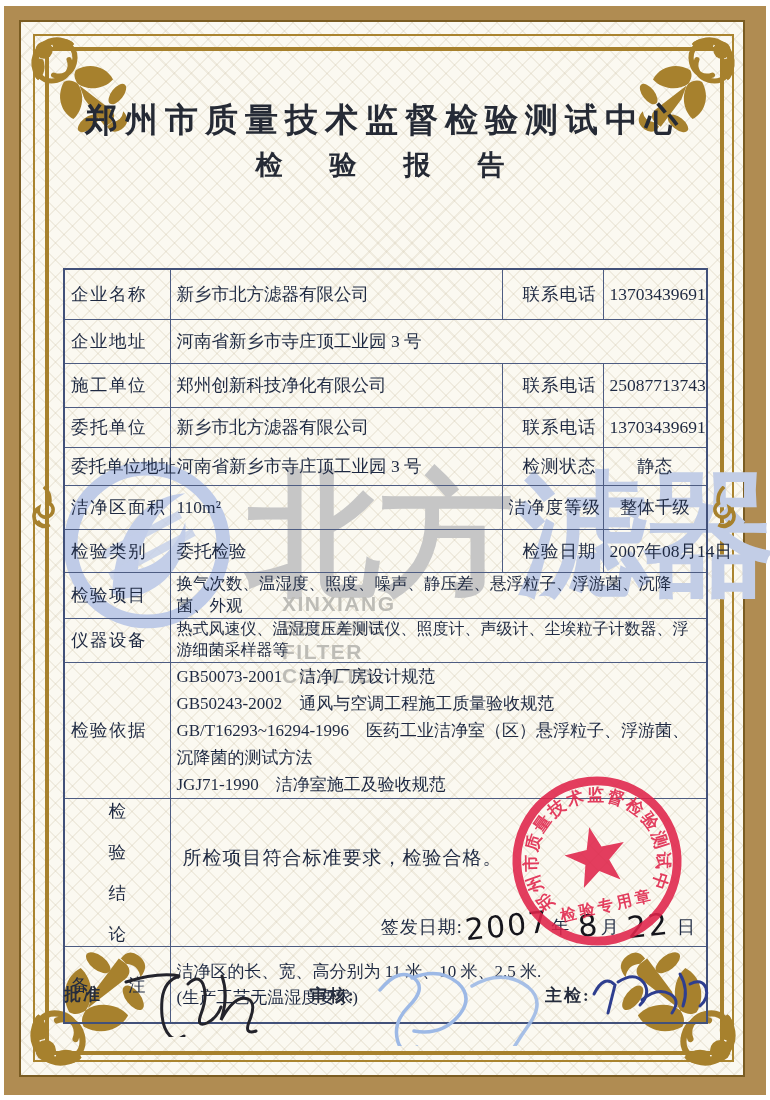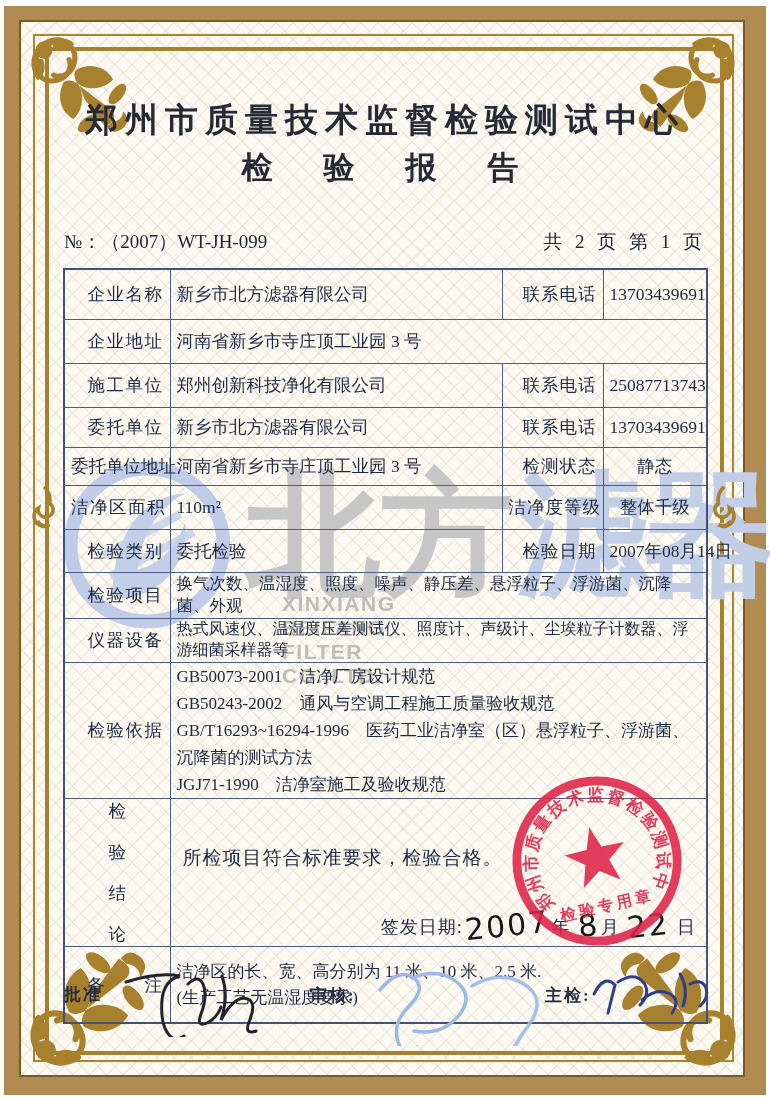--- a/index.html
+++ b/index.html
@@ -12,37 +12,37 @@
            repeating-linear-gradient(45deg, rgba(200,188,160,.22) 0 1.5px, transparent 1.5px 12px),
            repeating-linear-gradient(135deg, rgba(200,188,160,.22) 0 1.5px, transparent 1.5px 12px),
            #fbf9f1;}
   .frame-thin{position:absolute;left:33px;top:34px;width:697px;height:1024px;border:2px solid #aa842f;}
   .frame-thick{position:absolute;left:45px;top:47px;width:671px;height:1000px;border:4px solid #a7812d;}
   .orn{position:absolute;z-index:2;}
   
   .org-title{position:absolute;top:98px;left:0;width:100%;text-align:center;z-index:2;
              font-size:33px;font-weight:600;letter-spacing:7px;color:#252a35;white-space:nowrap;}
   .doc-title{position:absolute;top:147px;left:0;width:100%;text-align:center;z-index:2;
-             font-size:31px;font-weight:600;letter-spacing:10px;color:#252a35;}
+             font-size:27px;font-weight:600;letter-spacing:10px;color:#252a35;}
   .no-line{position:absolute;top:229px;left:64px;width:642px;display:flex;z-index:2;
            justify-content:space-between;font-size:19px;color:#1c2438;}
   .no-line .pages{letter-spacing:4px;}
   
   .wm{position:absolute;z-index:1;}
   .wm-cn{font-family:"Liberation Sans","DejaVu Sans",sans-serif;font-weight:700;
          font-size:134px;line-height:1;position:absolute;top:468px;}
   .wm-en{position:absolute;top:592px;left:282px;font-family:"Liberation Sans","DejaVu Sans",sans-serif;
          font-size:21px;letter-spacing:1.5px;color:#bdbcb6;font-weight:600;}
   
   table.rpt{position:absolute;left:63px;top:268px;width:643px;z-index:2;
             border-collapse:collapse;table-layout:fixed;}
   table.rpt td{border:1.5px solid #4d5c82;padding:0 6px;font-size:17.5px;vertical-align:middle;
                background:transparent;}
   table.rpt{border:2px solid #42517a;}
-  .lc{text-align:right;letter-spacing:1.5px;white-space:nowrap;}
+  .lc{text-align:left;letter-spacing:1.5px;white-space:nowrap;}
   .lc-tight{letter-spacing:0;}
   .kc{text-align:right;letter-spacing:1px;white-space:nowrap;}
   .vc{text-align:center;font-size:16.5px;white-space:nowrap;}
   .val{padding-left:10px;}
   .basis{padding:6px 10px;margin-top:44px;}
   .basis div{line-height:1.6;font-size:17px;}
   .concl-cell{position:relative;}
   .concl-text{position:absolute;top:46px;left:12px;font-size:19px;letter-spacing:1px;}
   .vlabel{display:flex;flex-direction:column;align-items:center;justify-content:center;gap:17px;height:100%;}
   .issue-line{position:absolute;right:10px;bottom:6px;white-space:nowrap;font-size:18px;letter-spacing:1px;}
@@ -122,24 +122,20 @@
     </svg>
     <span class="wm-cn" style="left:246px;color:#c6c6c6">北</span>
     <span class="wm-cn" style="left:380px;color:#c6c6c6">方</span>
     <span class="wm-cn" style="left:516px;color:#c2cde6">滤</span>
     <span class="wm-cn" style="left:642px;color:#c2cde6">器</span>
     <div class="wm-en">XINXIANG BEIFANG FILTER CO.,LTD.</div>
   </div>
 
   <div class="org-title">郑州市质量技术监督检验测试中心</div>
   <div class="doc-title">检　验　报　告</div>
-  <div class="no-line">
-    <span>№：（2007）WT-JH-099</span>
-    <span class="pages">共 2 页  第 1 页</span>
-  </div>
 
   <table class="rpt">
     <colgroup>
         <col style="width:106px">
         <col style="width:332px">
         <col style="width:101px">
         <col style="width:104px">
       </colgroup>
     <tbody>
         <tr style="height:50px">

